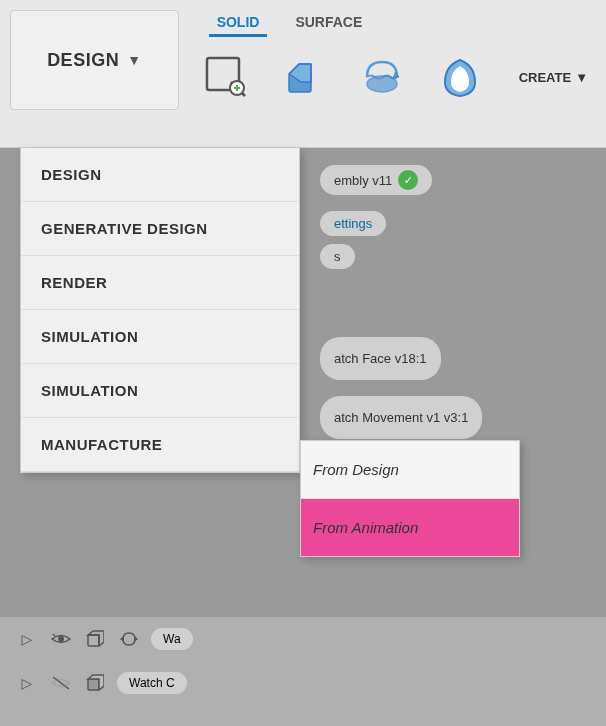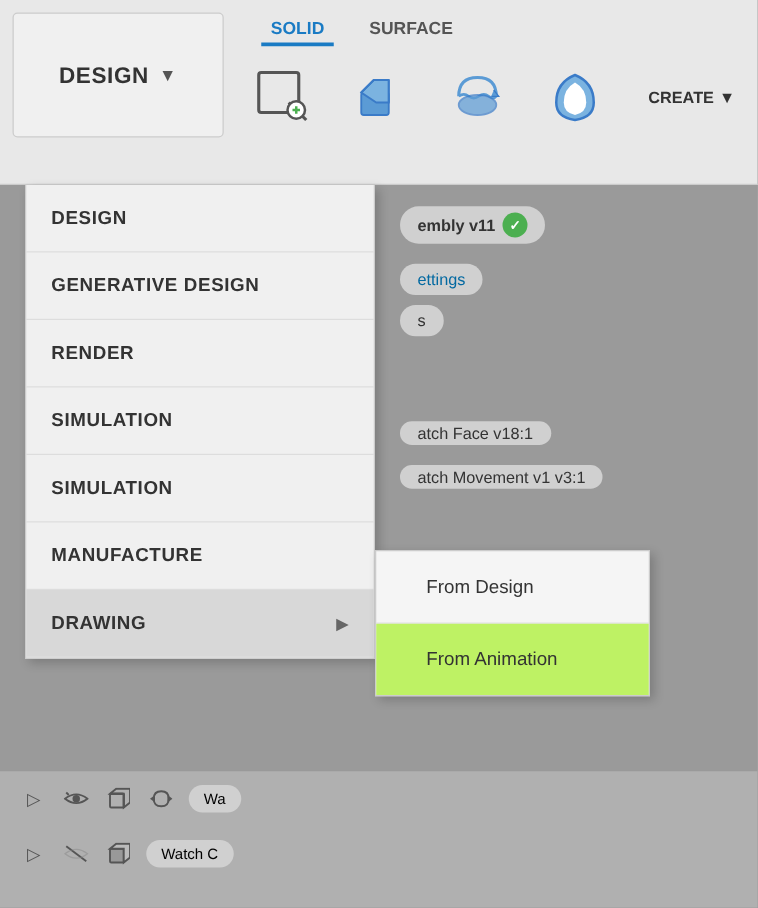--- a/index.html
+++ b/index.html
@@ -155,21 +155,21 @@
       top: 165px;
       left: 320px;
       right: 10px;
     }
 
     .breadcrumb-item {
       background: #d0d0d0;
       border-radius: 20px;
       padding: 5px 14px;
       font-size: 13px;
-      font-weight: bold;
+      font-weight: normal;
       color: #333;
       display: inline-flex;
       align-items: center;
       gap: 6px;
       margin-bottom: 8px;
       cursor: pointer;
     }
 
     .breadcrumb-item .check-icon {
       width: 20px;
@@ -201,21 +201,21 @@
       font-size: 13px;
       color: #333;
       display: inline-block;
       margin-bottom: 8px;
       cursor: pointer;
     }
 
     .list-item-long {
       background: #d0d0d0;
       border-radius: 20px;
-      padding: 2px 14px;
+      padding: 14px 14px;
       font-size: 13px;
       color: #333;
       display: inline-block;
       margin-bottom: 8px;
       cursor: pointer;
       max-width: 260px;
     }
 
     
     .bottom-toolbar {
@@ -298,29 +298,30 @@
       top: 440px;
       left: 300px;
       width: 220px;
       background: #f5f5f5;
       border: 1px solid #ccc;
       box-shadow: 3px 3px 8px rgba(0,0,0,0.2);
       z-index: 101;
     }
 
     .submenu-item {
-      padding: 20px 40px;
+      padding: 20px 12px;
       font-size: 15px;
       color: #333;
       border-bottom: 1px solid #e0e0e0;
       cursor: pointer;
+      font-style: italic;
     }
 
     .submenu-item.highlighted {
-      background: #bef264;
+      background: #ec4899;
     }
 
     .submenu-item:last-child {
       border-bottom: none;
     }
   </style>
 </head>
 <body>
 
 <div class="toolbar">
@@ -478,24 +479,20 @@
   </div>
   <div class="dropdown-item">
     <span>SIMULATION</span>
   </div>
   <div class="dropdown-item">
     <span>SIMULATION</span>
   </div>
   <div class="dropdown-item">
     <span>MANUFACTURE</span>
   </div>
-  <div class="dropdown-item highlighted">
-    <span>DRAWING</span>
-    <span class="arrow">▶</span>
-  </div>
 </div>
 
 <div class="submenu">
   <div class="submenu-item">
     <span>From Design</span>
   </div>
   <div class="submenu-item highlighted">
     <span>From Animation</span>
   </div>
 </div>

